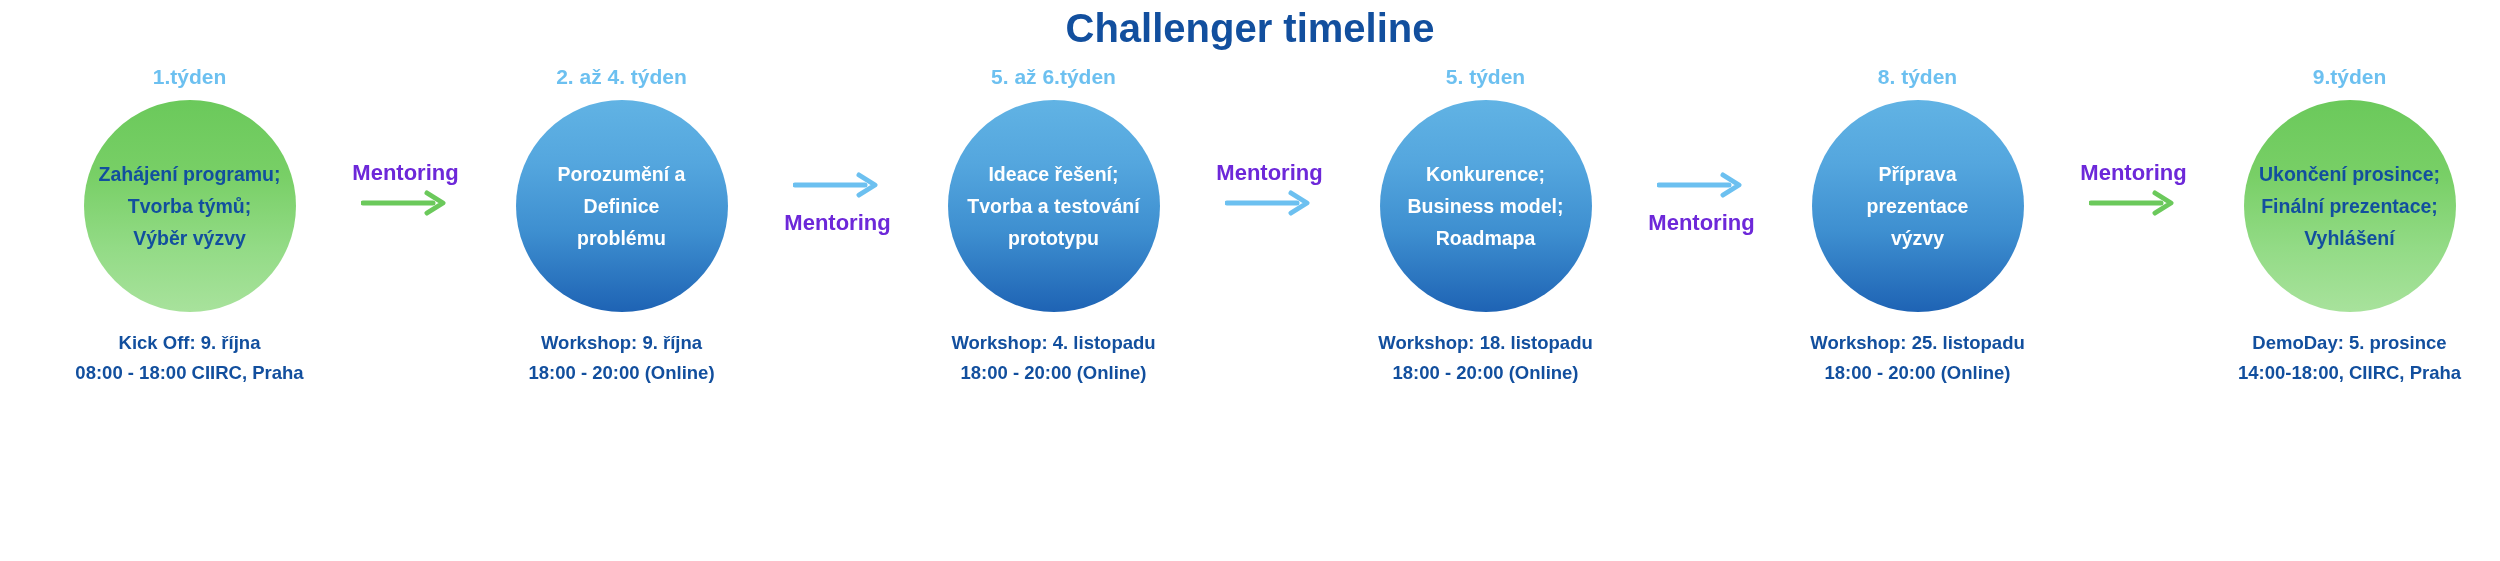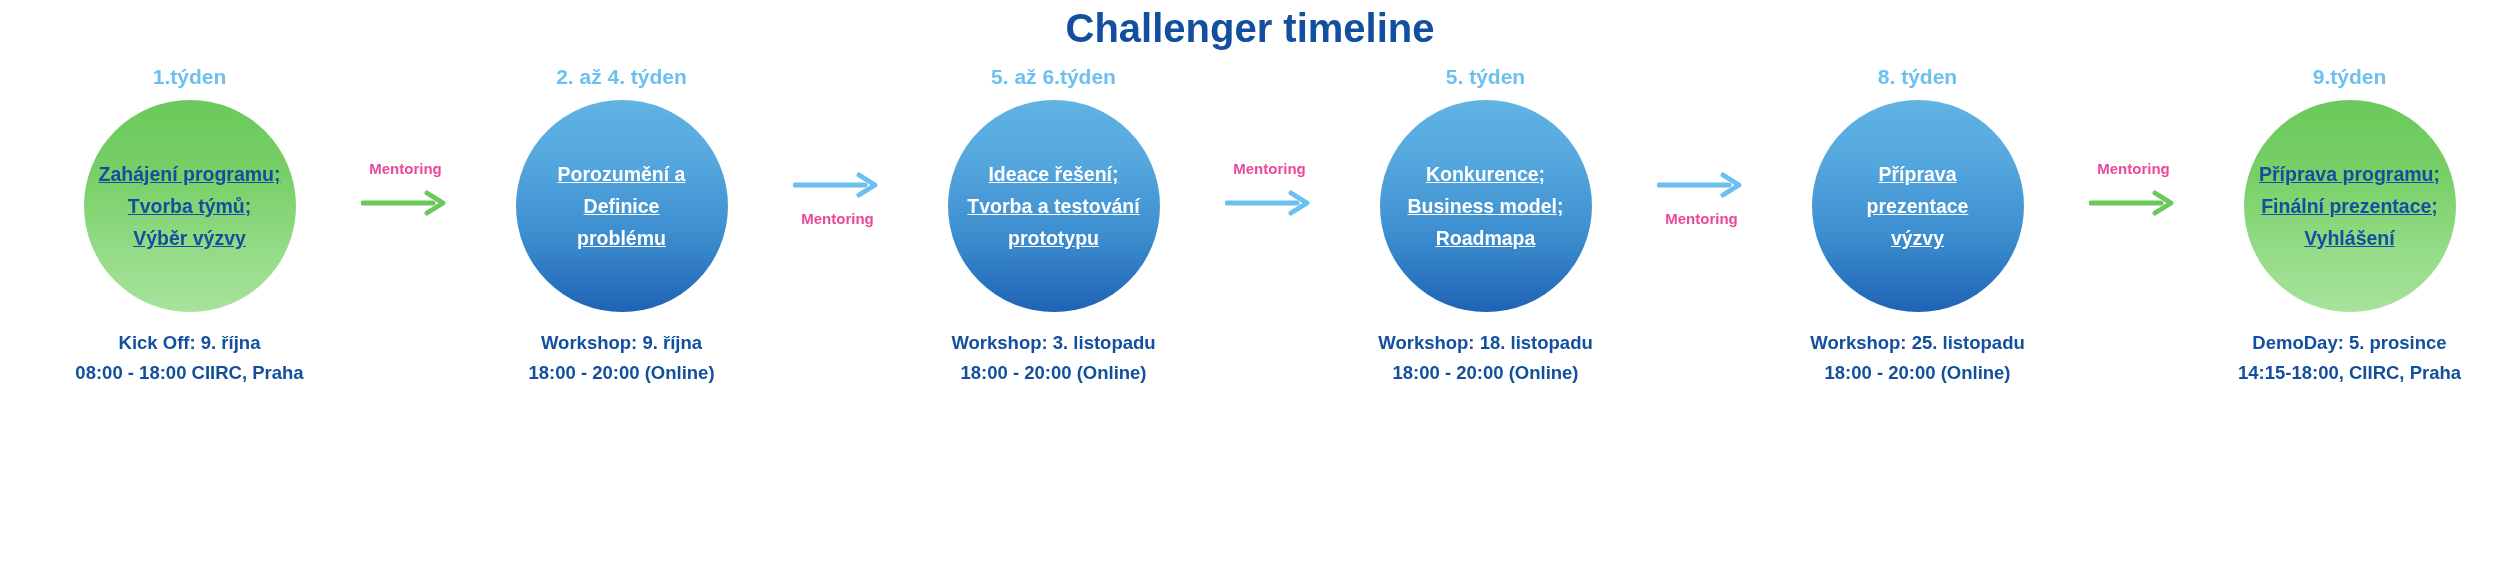--- a/index.html
+++ b/index.html
@@ -87,21 +87,21 @@
     padding: 0 6px;
   }
   .bubble.green {
     background: linear-gradient(180deg, #6BC95B 0%, #78CF66 35%, #93DB86 70%, #A8E29C 100%);
     color: #124F9E;
   }
   .bubble.blue {
     background: linear-gradient(180deg, #61B3E4 0%, #54A6DE 30%, #3E8FD0 62%, #1E63B4 100%);
     color: #ffffff;
   }
-  .bubble .ln { display: block; white-space: nowrap; text-decoration: underline; }
+  .bubble .ln { display: block; white-space: nowrap; }
 
   .caption {
     margin-top: 16px;
     text-align: center;
     font-size: 18.5px;
     font-weight: bold;
     color: #124F9E;
     line-height: 30px;
     white-space: nowrap;
   }
@@ -111,23 +111,23 @@
   .connector {
     width: 97px;
     flex: 0 0 97px;
     position: relative;
     height: 499px;
   }
   .mentoring {
     position: absolute;
     left: 50%;
     transform: translateX(-50%);
-    font-size: 15px;
-    font-weight: bold;
-    color: #ec4899;
+    font-size: 22px;
+    font-weight: bold;
+    color: #6d28d9;
     white-space: nowrap;
   }
   .mentoring.above { top: 98px; }
   .mentoring.below { top: 148px; }
 
   .arrow {
     position: absolute;
     left: 50%;
     transform: translateX(-50%);
     width: 90px;
@@ -192,21 +192,21 @@
     </div>
 
     <div class="stage">
       <div class="week-label">5. až 6.týden</div>
       <div class="bubble blue">
         <span class="ln">Ideace řešení;</span>
         <span class="ln">Tvorba a testování</span>
         <span class="ln">prototypu</span>
       </div>
       <div class="caption">
-        <span class="ln">Workshop: 3. listopadu</span>
+        <span class="ln">Workshop: 4. listopadu</span>
         <span class="ln">18:00 - 20:00 (Online)</span>
       </div>
     </div>
 
     <div class="connector">
       <div class="mentoring above">Mentoring</div>
       <div class="arrow low">
         <svg width="90" height="26" viewBox="0 0 90 26" xmlns="http://www.w3.org/2000/svg">
           <line x1="2" y1="13" x2="72" y2="13" stroke="#6CC0F0" stroke-width="5" stroke-linecap="round"></line>
           <polyline points="66,3 82,13 66,23" fill="none" stroke="#6CC0F0" stroke-width="5" stroke-linecap="round" stroke-linejoin="round"></polyline>
@@ -256,24 +256,24 @@
         <svg width="90" height="26" viewBox="0 0 90 26" xmlns="http://www.w3.org/2000/svg">
           <line x1="2" y1="13" x2="72" y2="13" stroke="#6BC95B" stroke-width="5" stroke-linecap="round"></line>
           <polyline points="66,3 82,13 66,23" fill="none" stroke="#6BC95B" stroke-width="5" stroke-linecap="round" stroke-linejoin="round"></polyline>
         </svg>
       </div>
     </div>
 
     <div class="stage">
       <div class="week-label">9.týden</div>
       <div class="bubble green">
-        <span class="ln">Příprava programu;</span>
+        <span class="ln">Ukončení prosince;</span>
         <span class="ln">Finální prezentace;</span>
         <span class="ln">Vyhlášení</span>
       </div>
       <div class="caption">
         <span class="ln">DemoDay: 5. prosince</span>
-        <span class="ln">14:15-18:00, CIIRC, Praha</span>
+        <span class="ln">14:00-18:00, CIIRC, Praha</span>
       </div>
     </div>
 
   </div>
 </div>
 
 </body></html>

